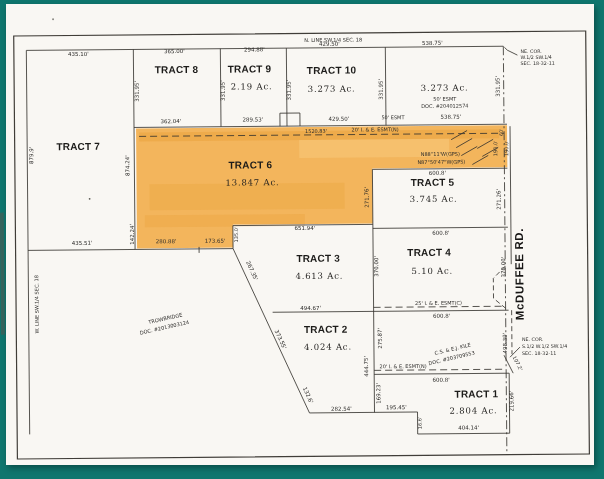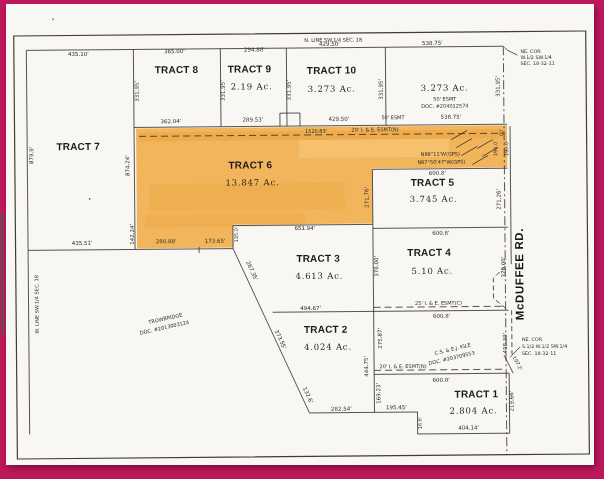--- a/index.html
+++ b/index.html
@@ -1,16 +1,16 @@
 <!DOCTYPE html>
 <html><head>
 <meta charset="utf-8">
 <style>
   html,body{margin:0;padding:0;background:#c9c7c2;}
-  .scan{position:relative;width:604px;height:479px;background:#be185d;overflow:hidden;
+  .scan{position:relative;width:604px;height:479px;background:#0f766e;overflow:hidden;
         font-family:"DejaVu Sans",sans-serif;}
   .paper{position:absolute;left:6px;top:4px;width:588px;height:461px;background:#f9f7f3;
          box-shadow:2px 3px 6px rgba(0,0,0,.35);}
   svg{position:absolute;left:0;top:0;transform:rotate(-0.5deg);}
   .tn{font-family:"Liberation Sans",sans-serif;font-weight:700;font-size:10px;fill:#1c1b19;letter-spacing:.2px;text-anchor:middle;}
   .ac{font-family:"DejaVu Serif",serif;font-size:8.5px;fill:#201f1d;letter-spacing:.8px;text-anchor:middle;}
   .dm{font-family:"DejaVu Sans",sans-serif;font-size:5.5px;fill:#2b2a28;text-anchor:middle;}
   .tx{font-family:"DejaVu Sans",sans-serif;font-size:5px;fill:#2e2d2b;text-anchor:middle;}
   .t4{font-family:"DejaVu Sans",sans-serif;font-size:4.8px;fill:#2e2d2b;text-anchor:start;}
   .rd{font-family:"Liberation Sans",sans-serif;font-weight:700;font-size:11.5px;fill:#161514;letter-spacing:.6px;text-anchor:middle;}

